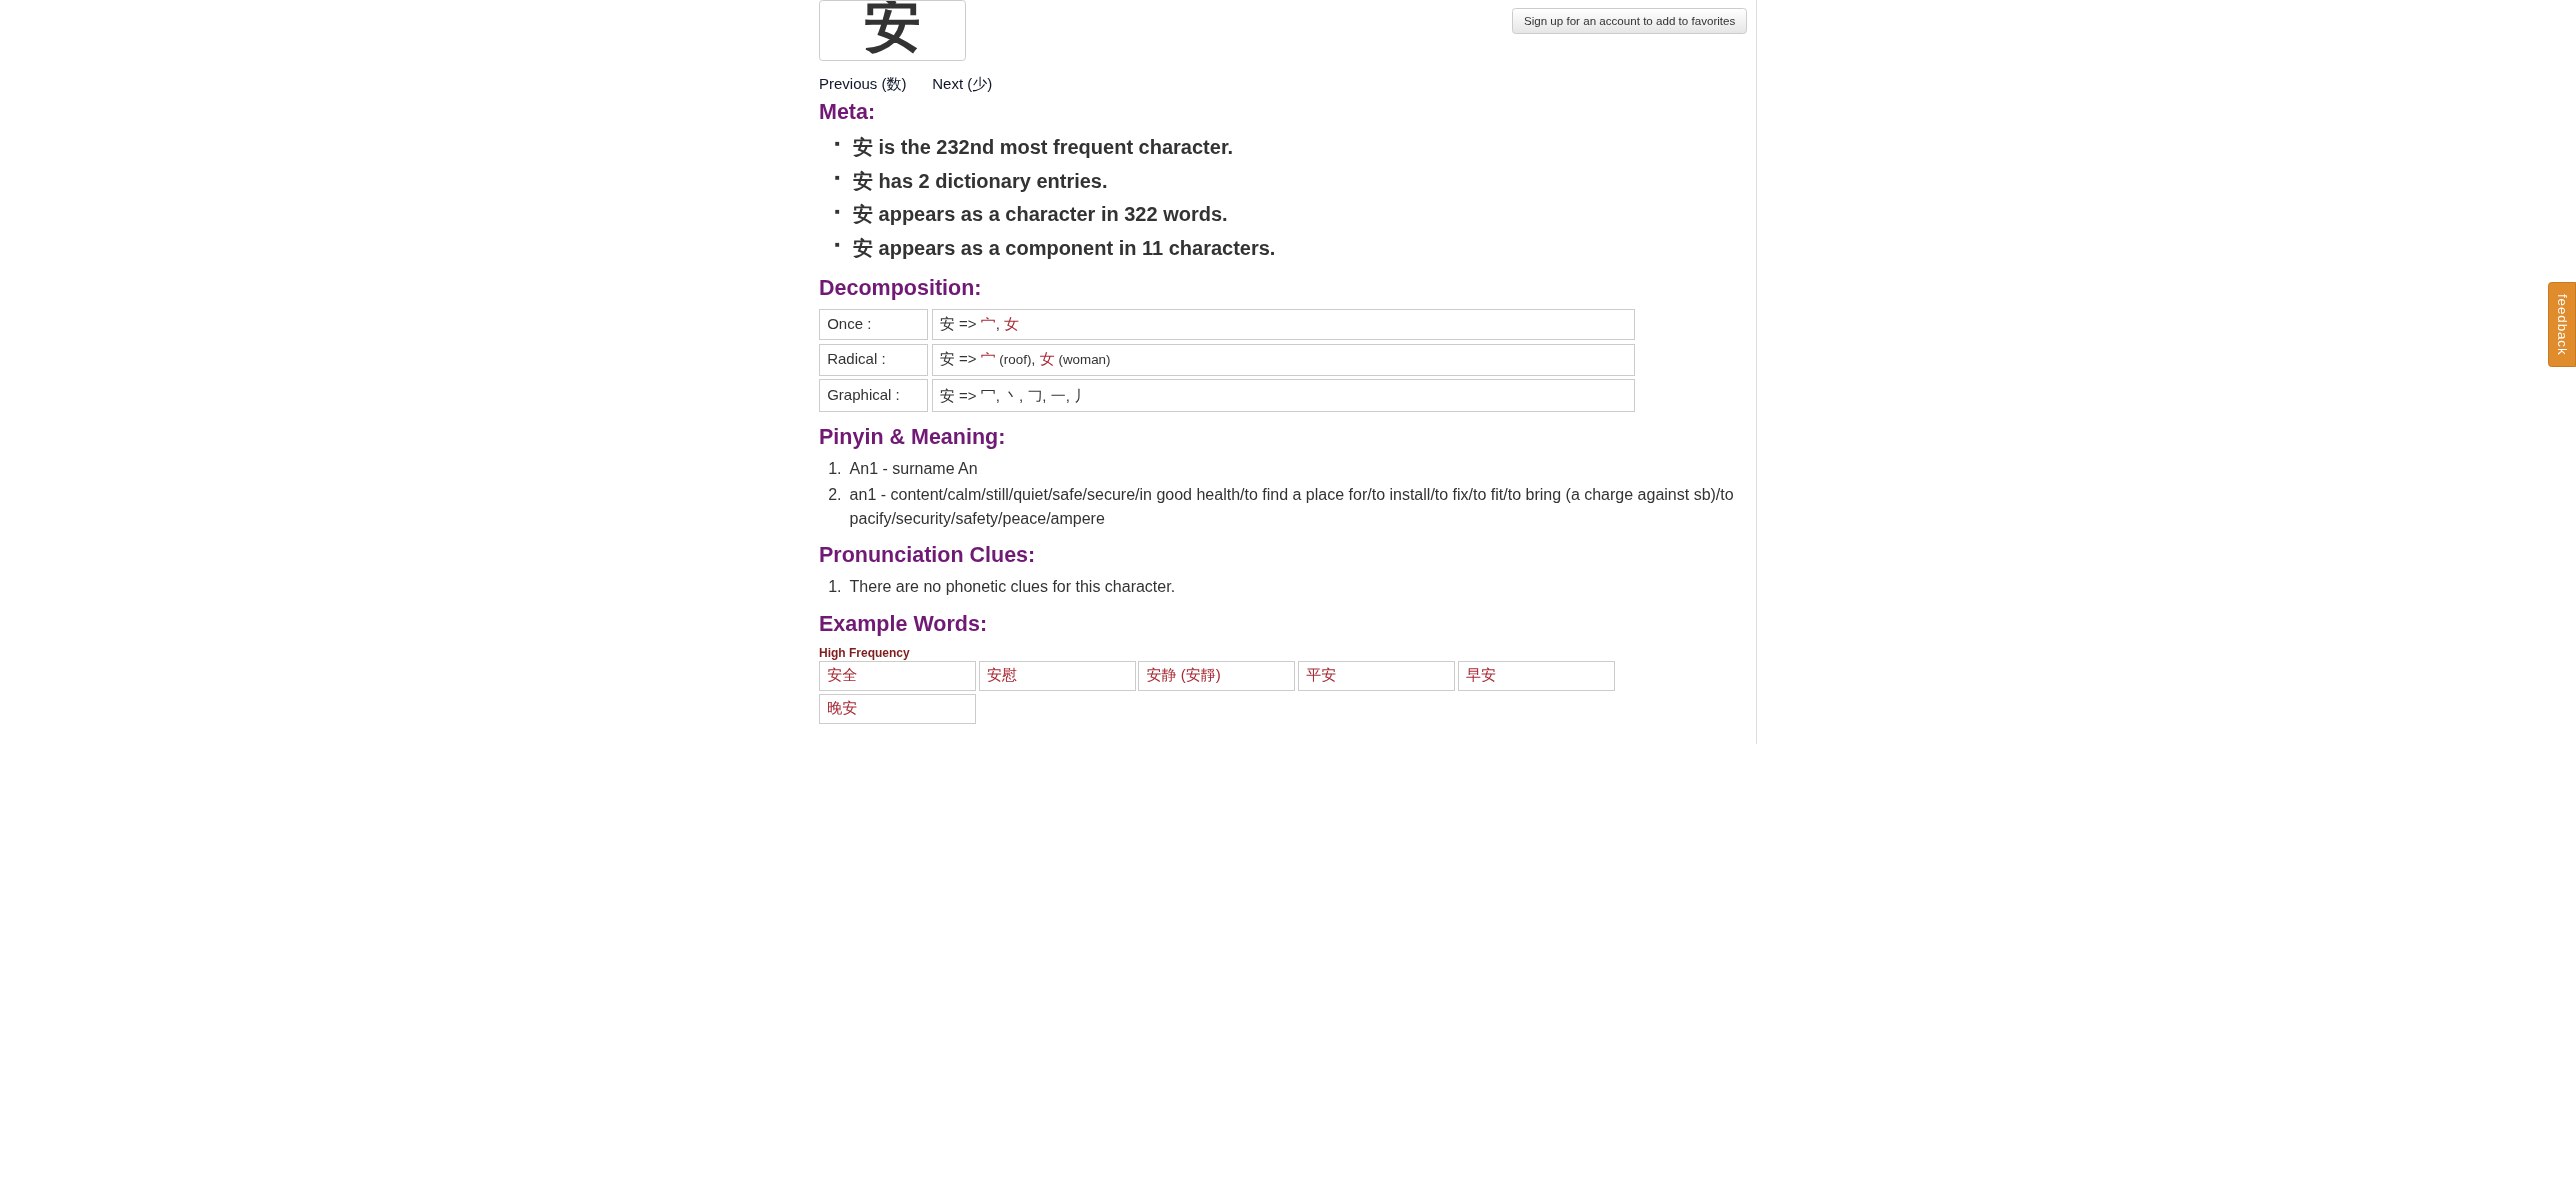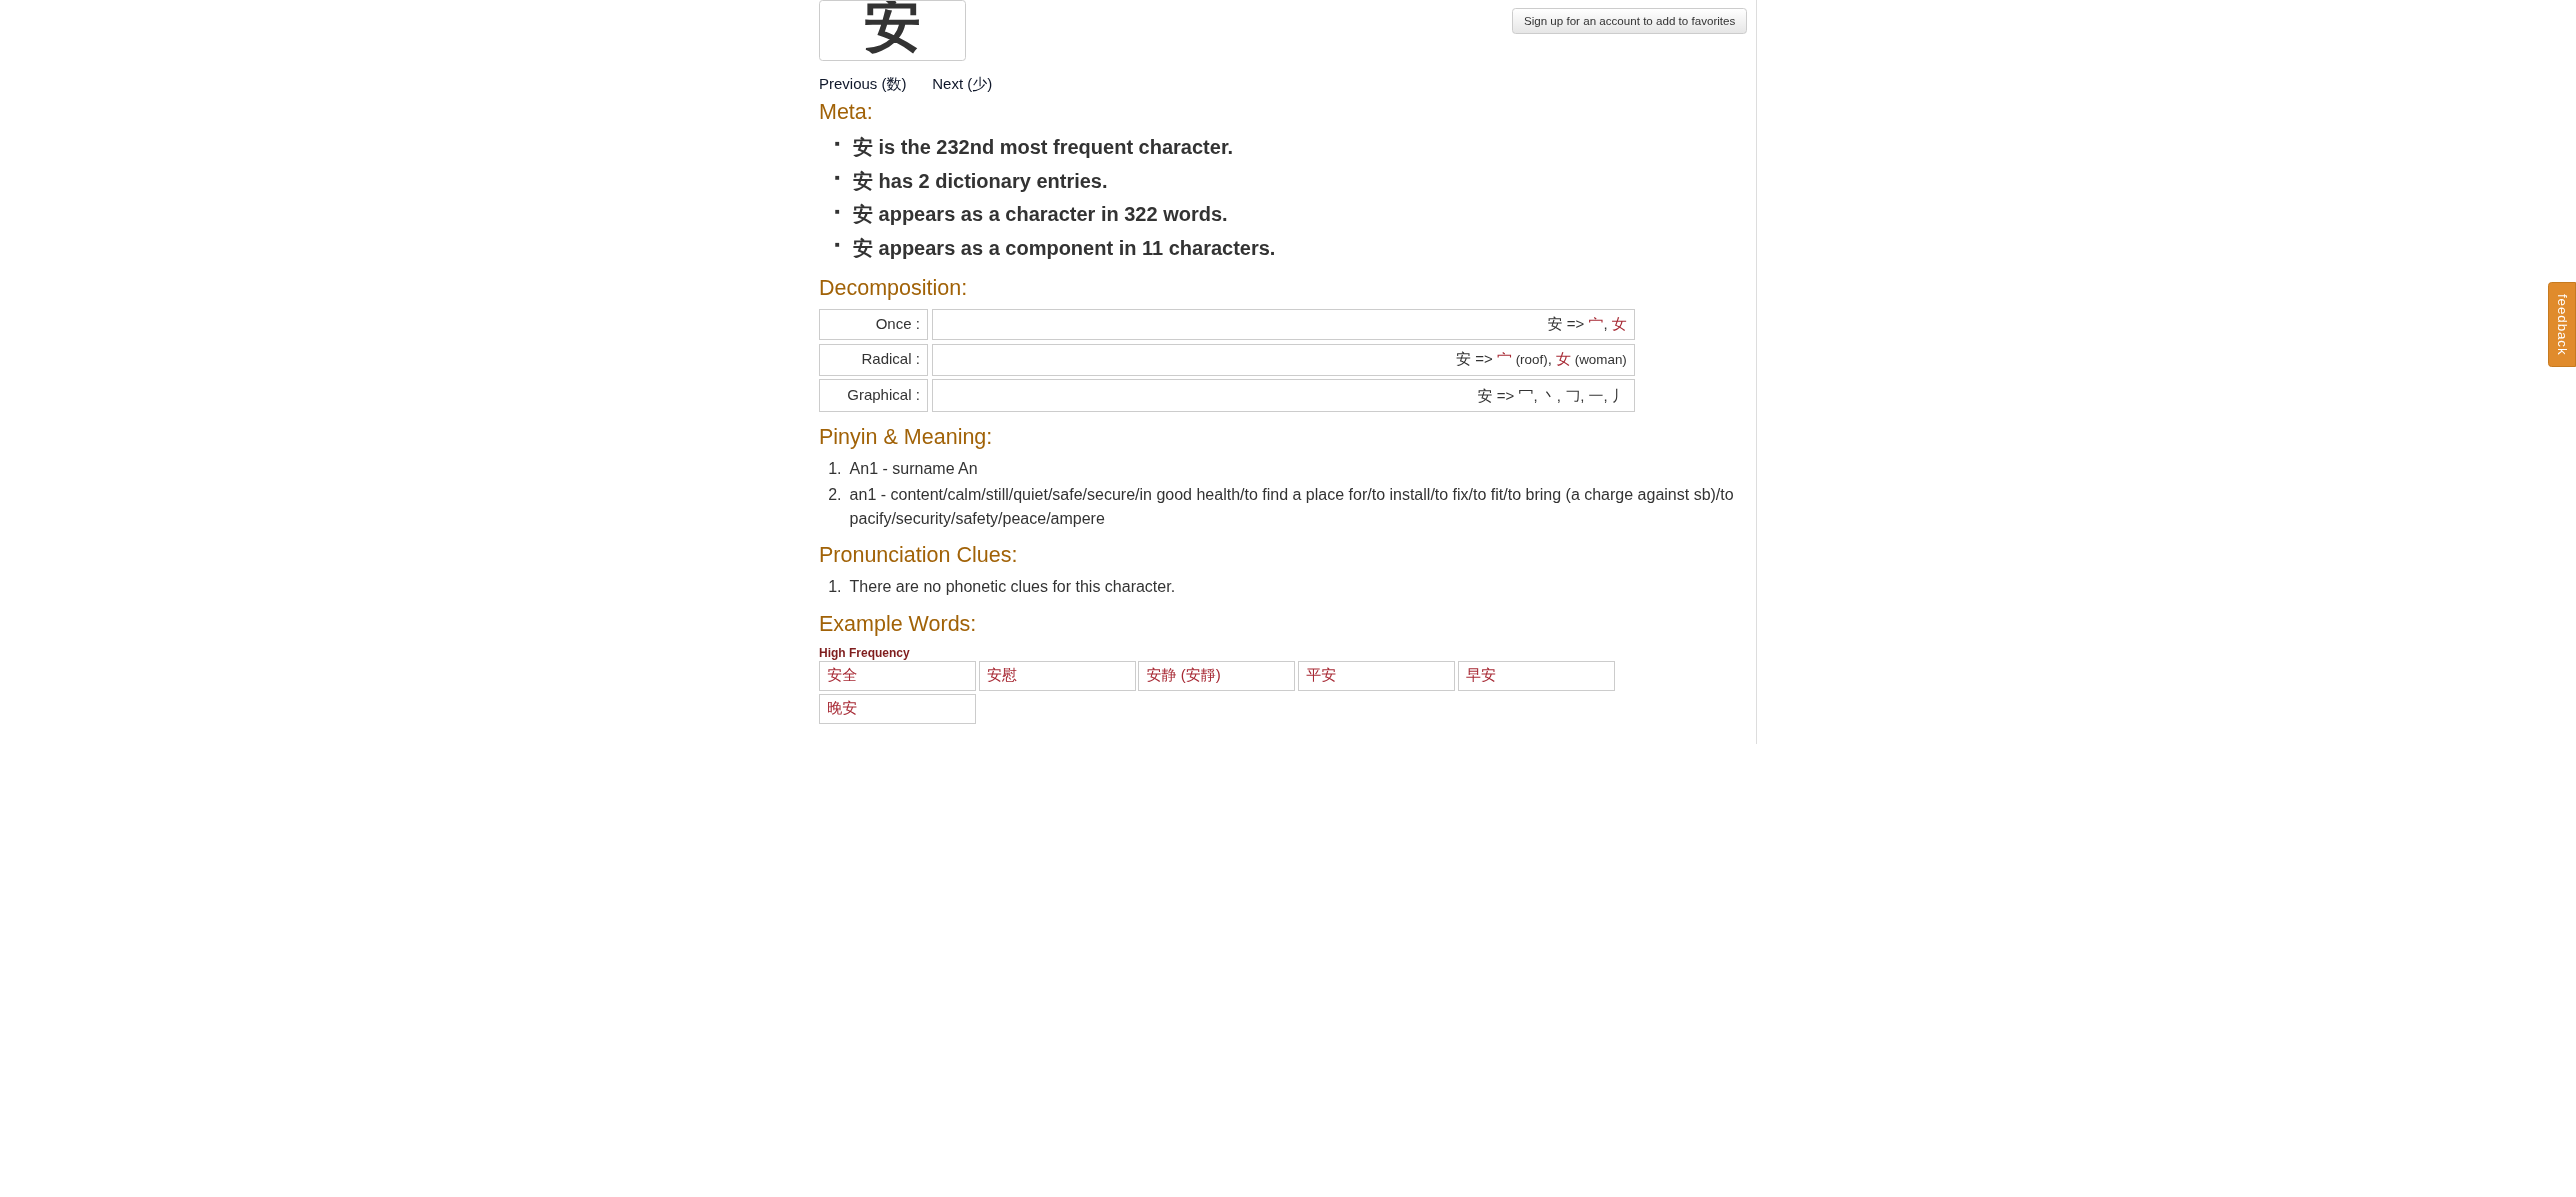--- a/index.html
+++ b/index.html
@@ -47,23 +47,23 @@
     .nav-links {
       margin-top: 14.3px;
       font-size: 15px;
     }
     .nav-links a {
       color: #0f172a;
       text-decoration: none;
       margin-right: 21.5px;
     }
     h2.section {
-      color: #a16207;
+      color: #701a75;
       font-size: 21.5px;
-      font-weight: normal;
+      font-weight: bold;
       margin: 5.4px 0 7.2px 0;
     }
     h3.subsection {
       color: #7f1d1d;
       font-size: 12px;
       font-weight: bold;
       margin: 9px 0 1px 0;
     }
     ul.meta-list {
       list-style: none;
@@ -92,21 +92,20 @@
     }
     ol.num-list li {
       font-size: 16px;
       line-height: 1.5;
       margin: 1.8px 0;
       padding-left: 3.6px;
     }
     .decomp-table {
       width: 816px;
       margin-bottom: 12.5px;
-      text-align: right;
     }
     .decomp-row {
       display: flex;
       gap: 3.6px;
       margin-bottom: 3.6px;
     }
     .decomp-label {
       width: 109px;
       border: 0.9px solid #ccc;
       padding: 5.4px 7.2px;

